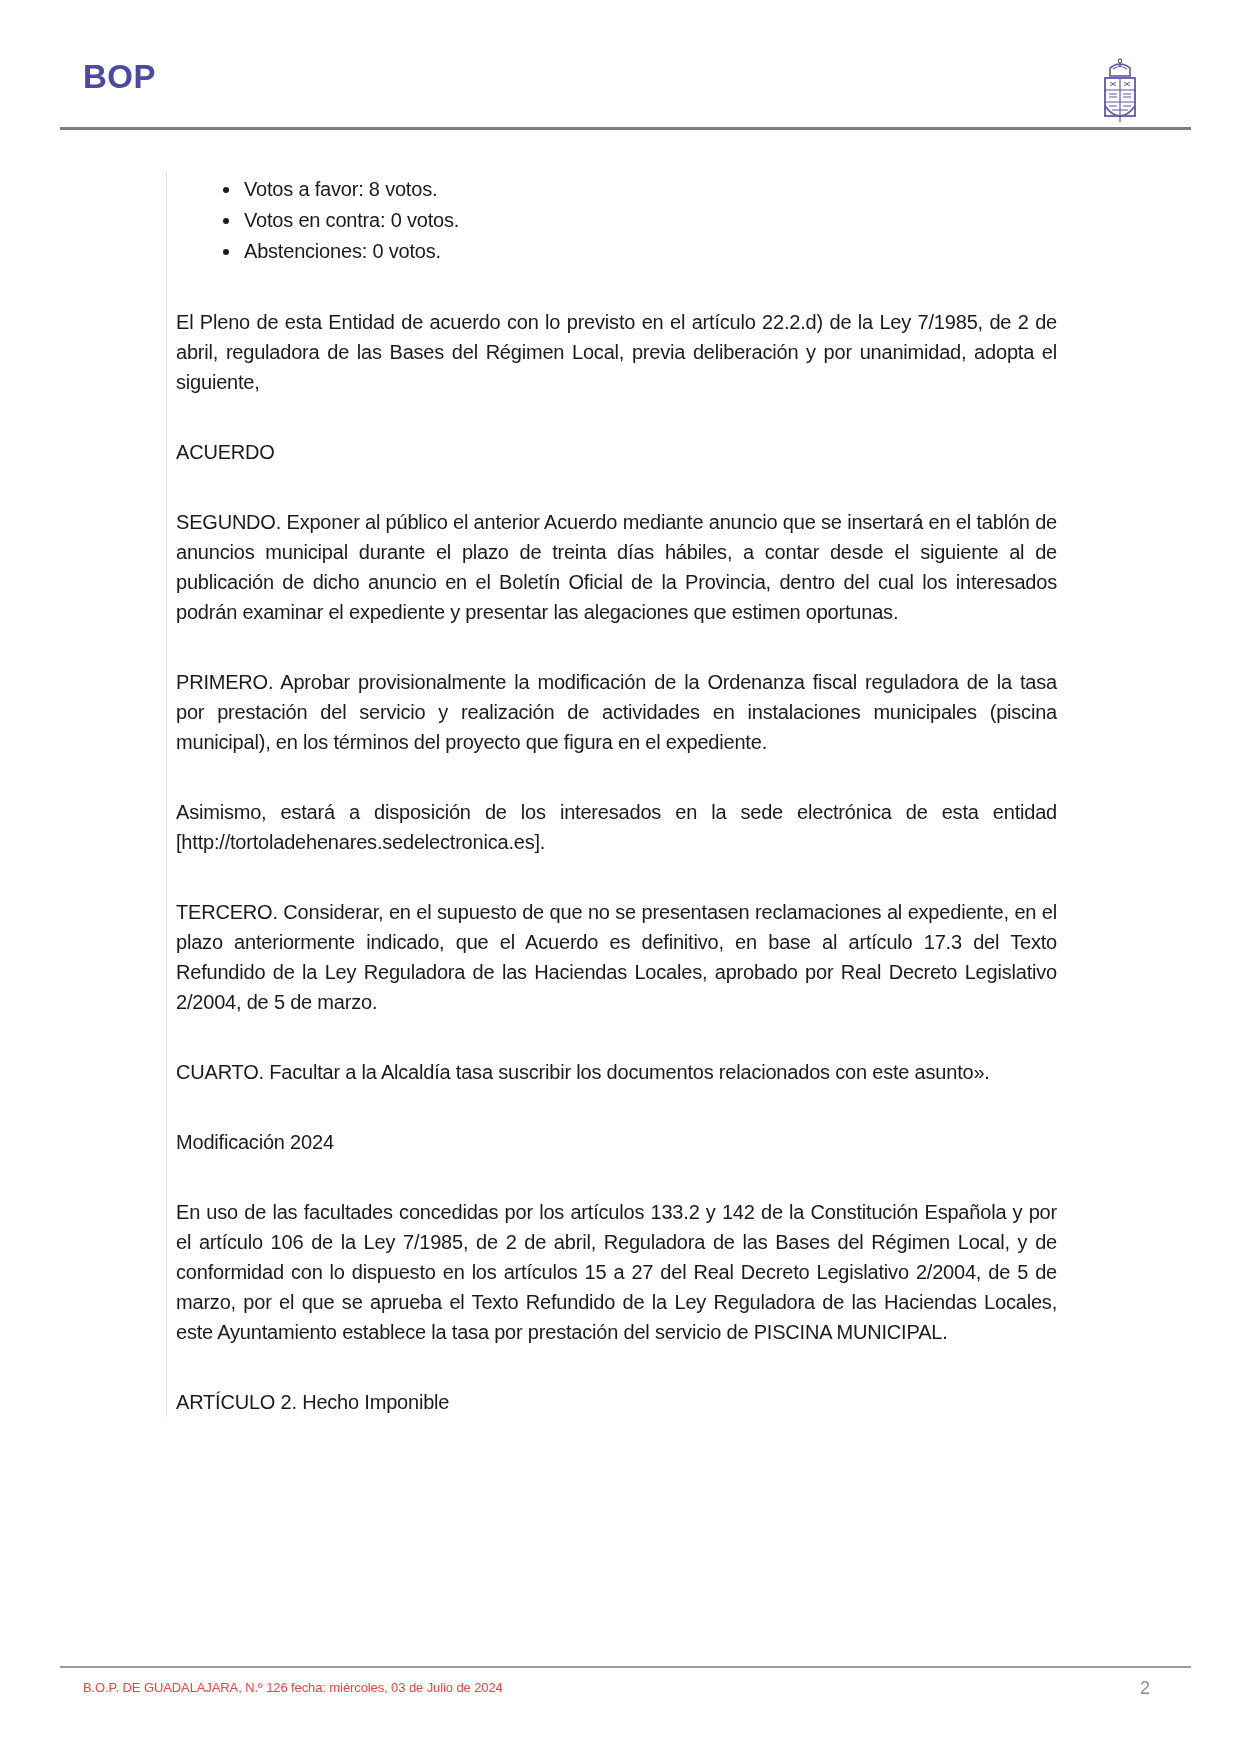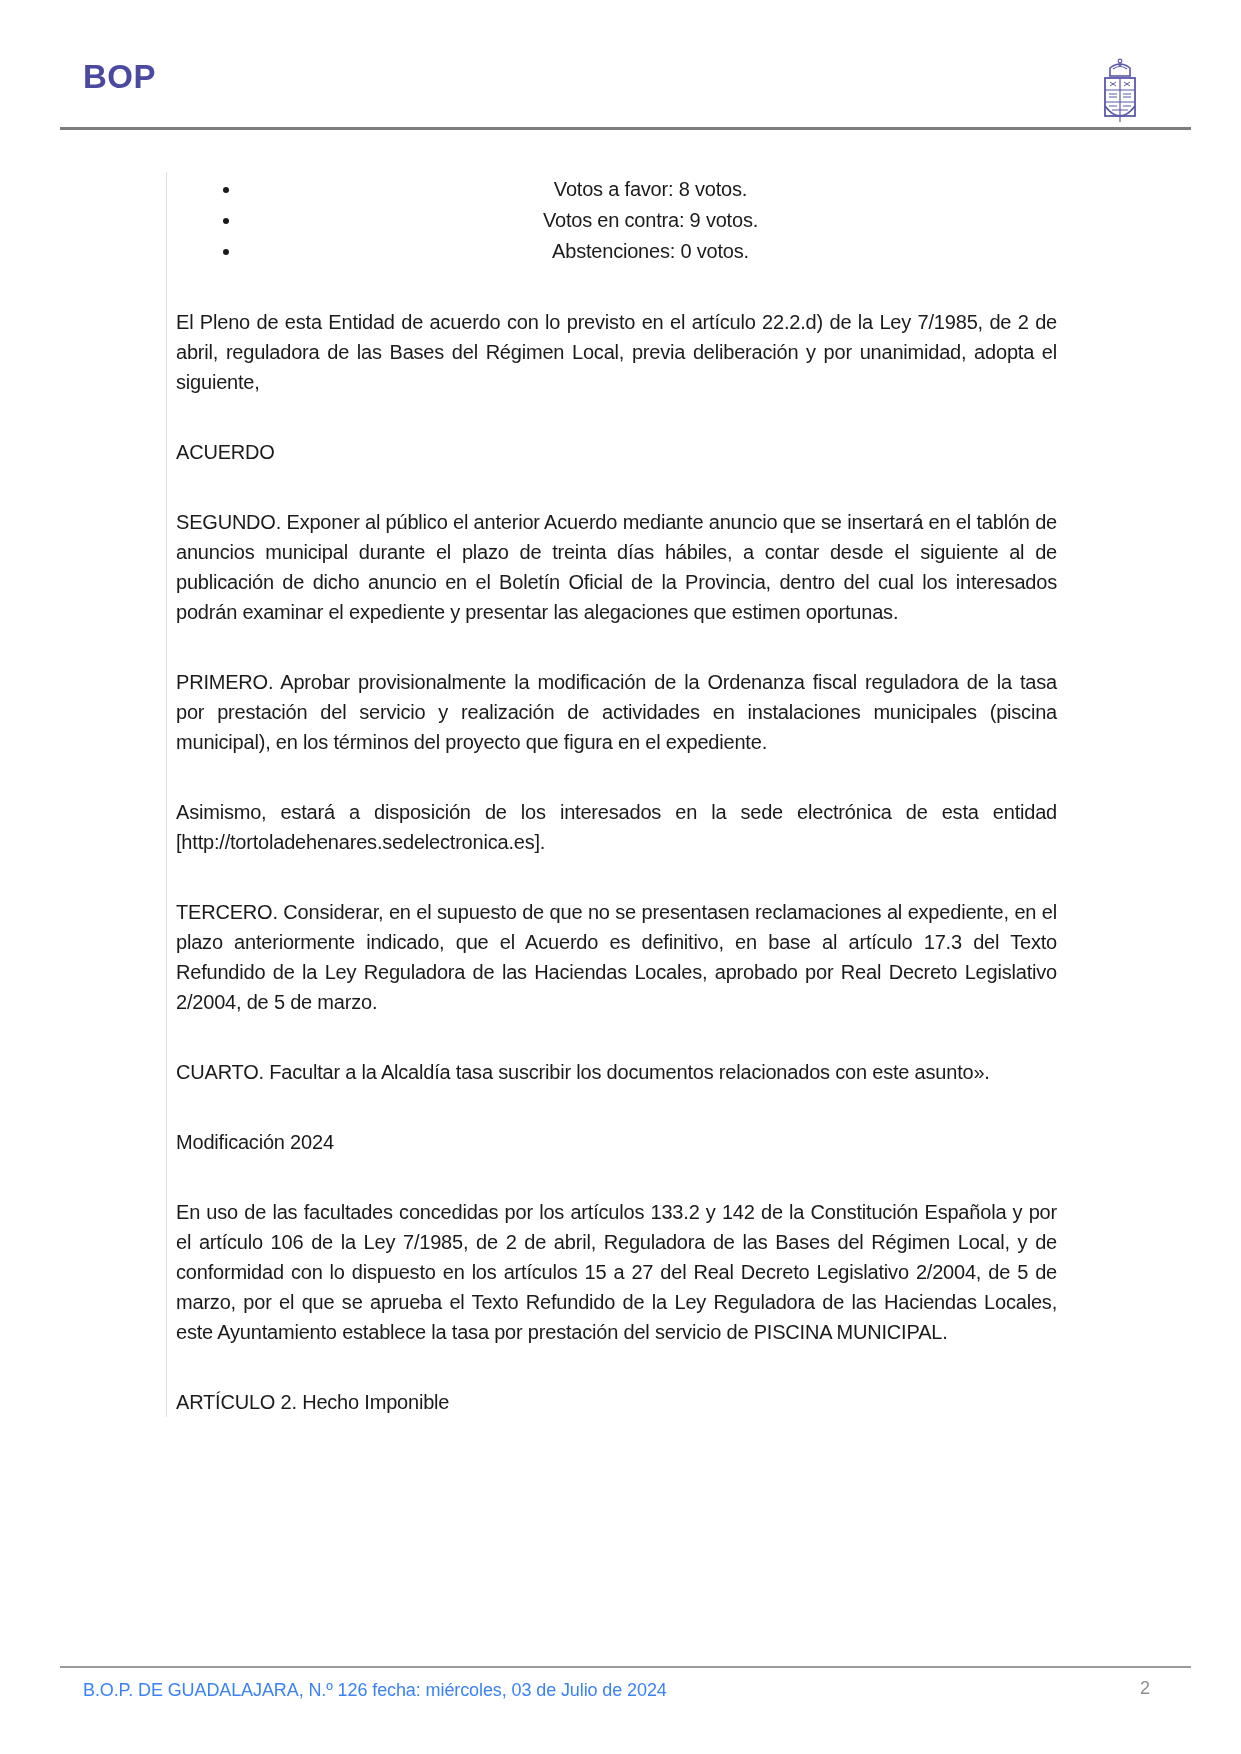--- a/index.html
+++ b/index.html
@@ -64,42 +64,41 @@
     letter-spacing: -0.2px;
   }
   .content ul {
     list-style: disc;
     padding-left: 66px;
     margin: 2px 0 0 0;
   }
   .content li {
     padding-left: 2px;
     line-height: 31px;
-    text-align: center;
   }
   .content p {
     margin-top: 40px;
     text-align: justify;
   }
 
   
   .footer-rule {
     position: absolute;
     left: 60px;
     top: 1666px;
     width: 1131px;
     height: 2px;
     background: #9a9a9a;
   }
   .footer-left {
     position: absolute;
     left: 83px;
     top: 1680px;
-    font-size: 18px;
-    color: #3b82f6;
+    font-size: 13px;
+    color: #ef4444;
     letter-spacing: -0.1px;
   }
   .footer-page {
     position: absolute;
     left: 1060px;
     top: 1678px;
     width: 90px;
     text-align: right;
     font-size: 18px;
     color: #8e8e8e;
@@ -127,21 +126,21 @@
     <path d="M13 38 H21 M13 41 H21 M27 38 H35 M27 41 H35" stroke="#5b59a8" stroke-width="1"></path>
     <path d="M13 50 H21 M27 50 H35 M16 54 H32" stroke="#5b59a8" stroke-width="1"></path>
     <path d="M24 60 L24 66" stroke="#5b59a8" stroke-width="1.2"></path>
   </svg>
 
   <div class="header-rule"></div>
 
   <div class="content">
     <ul>
       <li>Votos a favor: 8 votos.</li>
-      <li>Votos en contra: 9 votos.</li>
+      <li>Votos en contra: 0 votos.</li>
       <li>Abstenciones: 0 votos.</li>
     </ul>
     <p>El Pleno de esta Entidad de acuerdo con lo previsto en el artículo 22.2.d) de la Ley 7/1985, de 2 de abril, reguladora de las Bases del Régimen Local, previa deliberación y por unanimidad, adopta el siguiente,</p>
     <p>ACUERDO</p>
     <p>SEGUNDO. Exponer al público el anterior Acuerdo mediante anuncio que se insertará en el tablón de anuncios municipal durante el plazo de treinta días hábiles, a contar desde el siguiente al de publicación de dicho anuncio en el Boletín Oficial de la Provincia, dentro del cual los interesados podrán examinar el expediente y presentar las alegaciones que estimen oportunas.</p>
     <p>PRIMERO. Aprobar provisionalmente la modificación de la Ordenanza fiscal reguladora de la tasa por prestación del servicio y realización de actividades en instalaciones municipales (piscina municipal), en los términos del proyecto que figura en el expediente.</p>
     <p>Asimismo, estará a disposición de los interesados en la sede electrónica de esta entidad [http://tortoladehenares.sedelectronica.es].</p>
     <p>TERCERO. Considerar, en el supuesto de que no se presentasen reclamaciones al expediente, en el plazo anteriormente indicado, que el Acuerdo es definitivo, en base al artículo 17.3 del Texto Refundido de la Ley Reguladora de las Haciendas Locales, aprobado por Real Decreto Legislativo 2/2004, de 5 de marzo.</p>
     <p>CUARTO. Facultar a la Alcaldía tasa suscribir los documentos relacionados con este asunto».</p>
     <p>Modificación 2024</p>

